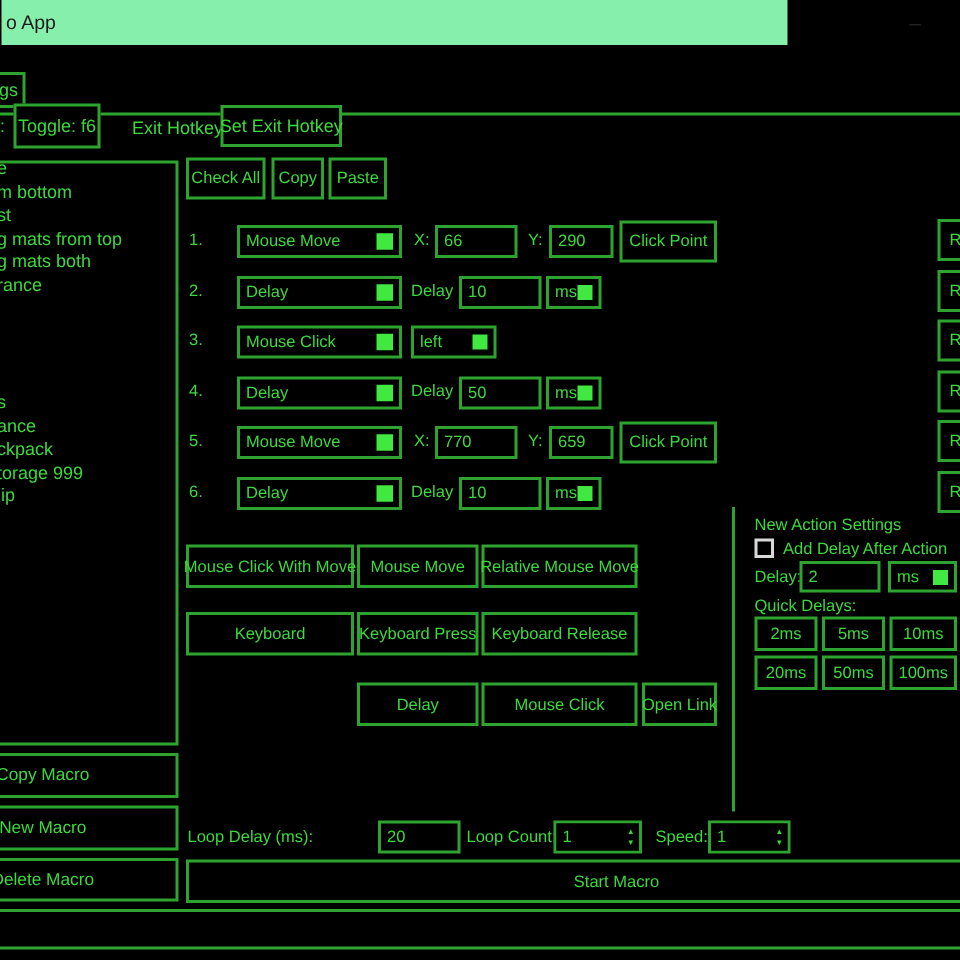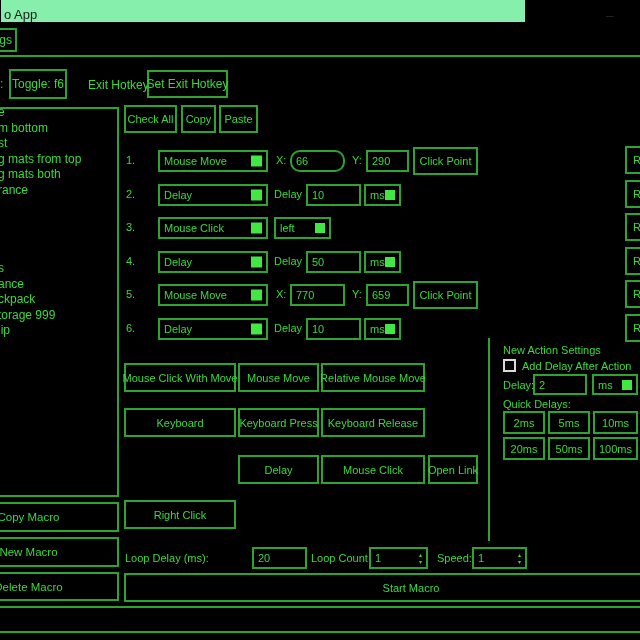--- a/index.html
+++ b/index.html
@@ -12,21 +12,21 @@
   html,body{background:#000;}
   body{font-family:"Liberation Sans","DejaVu Sans",sans-serif;}
   #app{position:relative;width:640px;height:640px;background:var(--bg);overflow:hidden;}
 
   
   #titlebar{position:absolute;left:1px;top:0;width:524px;height:30px;background:#86efac;}
   #titlebar .title{position:absolute;left:3px;top:0;height:30px;line-height:30px;font-size:13px;color:#1c1c1c;white-space:nowrap;}
   #titlebar .minbtn{position:absolute;left:594px;top:0;width:30px;height:30px;display:flex;align-items:center;justify-content:center;color:#222;font-size:14px;}
 
   
-  #menubar{position:absolute;left:0;top:22px;width:640px;height:35px;background:#000;border-bottom:2px solid var(--bd);text-align:right;}
+  #menubar{position:absolute;left:0;top:42px;width:640px;height:35px;background:#000;border-bottom:2px solid var(--bd);text-align:right;}
   #menubar .menu-tab{position:absolute;left:-50px;top:6px;width:67px;height:24px;border:2px solid var(--bd);color:var(--tx);font-size:12px;display:flex;align-items:center;justify-content:flex-end;padding-right:3px;}
 
   .lbl{position:absolute;color:var(--tx);white-space:nowrap;font-size:11px;}
   .lbl12{font-size:12px;}
 
   .btn{position:absolute;border:2px solid var(--bd);background:#000;color:var(--tx);
        display:flex;align-items:center;justify-content:center;font-size:11px;white-space:nowrap;cursor:default;}
   .inp{position:absolute;border:2px solid var(--bd);background:#000;color:var(--tx);font-size:11px;
        padding:0 4px;outline:none;font-family:inherit;}
   .dd{position:absolute;border:2px solid var(--bd);background:#000;color:var(--tx);font-size:11px;
@@ -106,21 +106,21 @@
   <div class="btn" style="left:181px;top:105px;width:35px;height:28px;">Copy</div>
   <div class="btn" style="left:219px;top:105px;width:39px;height:28px;">Paste</div>
 
   <div class="row" style="top:147px;">
     <div class="num">1.</div>
     <div class="dd type-dd">
         <span>Mouse Move</span>
         <span class="sq"></span>
       </div>
     <div class="lbl" style="left:276px;top:7px;">X:</div>
-    <input class="inp" style="left: 290px; top: 3px; width: 55px; height: 22px; border-radius: 10px;" value="66">
+    <input class="inp" style="left: 290px; top: 3px; width: 55px; height: 22px;" value="66">
     <div class="lbl" style="left:352px;top:7px;">Y:</div>
     <input class="inp" style="left: 366px; top: 3px; width: 43px; height: 22px;" value="290">
     <div class="btn cp">Click Point</div>
     <div class="btn rm">R</div>
   </div>
 
   <div class="row" style="top:181px;">
     <div class="num">2.</div>
     <div class="dd type-dd">
         <span>Delay</span>
@@ -199,21 +199,20 @@
   <div class="btn" style="left:321px;top:363px;width:104px;height:29px;">Relative Mouse Move</div>
 
   <div class="btn" style="left:124px;top:408px;width:112px;height:29px;">Keyboard</div>
   <div class="btn" style="left:238px;top:408px;width:81px;height:29px;">Keyboard Press</div>
   <div class="btn" style="left:321px;top:408px;width:104px;height:29px;">Keyboard Release</div>
 
   <div class="btn" style="left:238px;top:455px;width:81px;height:29px;">Delay</div>
   <div class="btn" style="left:321px;top:455px;width:104px;height:29px;">Mouse Click</div>
   <div class="btn" style="left:428px;top:455px;width:50px;height:29px;">Open Link</div>
 
-  <div class="btn" style="left:124px;top:500px;width:112px;height:29px;">Right Click</div>
 
   <div class="lbl" style="left:503px;top:344px;">New Action Settings</div>
   <div class="chk" style="left:503px;top:359px;"></div>
   <div class="lbl" style="left:522px;top:360px;">Add Delay After Action</div>
   <div class="lbl" style="left:503px;top:379px;">Delay:</div>
   <input class="inp" style="left: 533px; top: 374px; width: 54px; height: 21px;" value="2">
   <div class="dd" style="left:592px;top:374px;width:46px;height:21px;">
       <span>ms</span>
       <span class="sq small"></span>
     </div>

